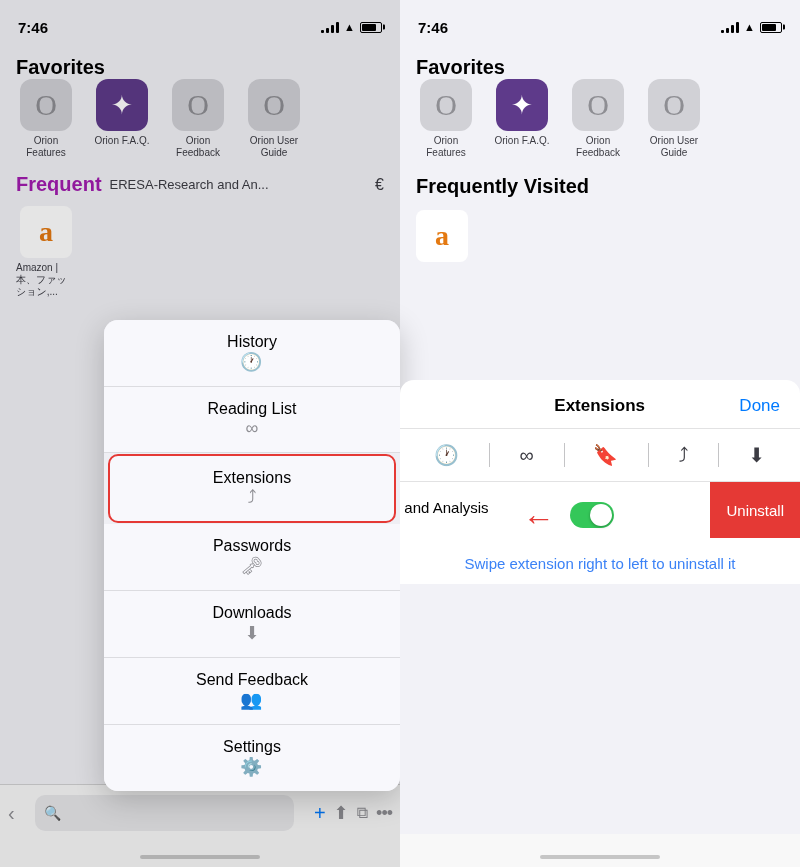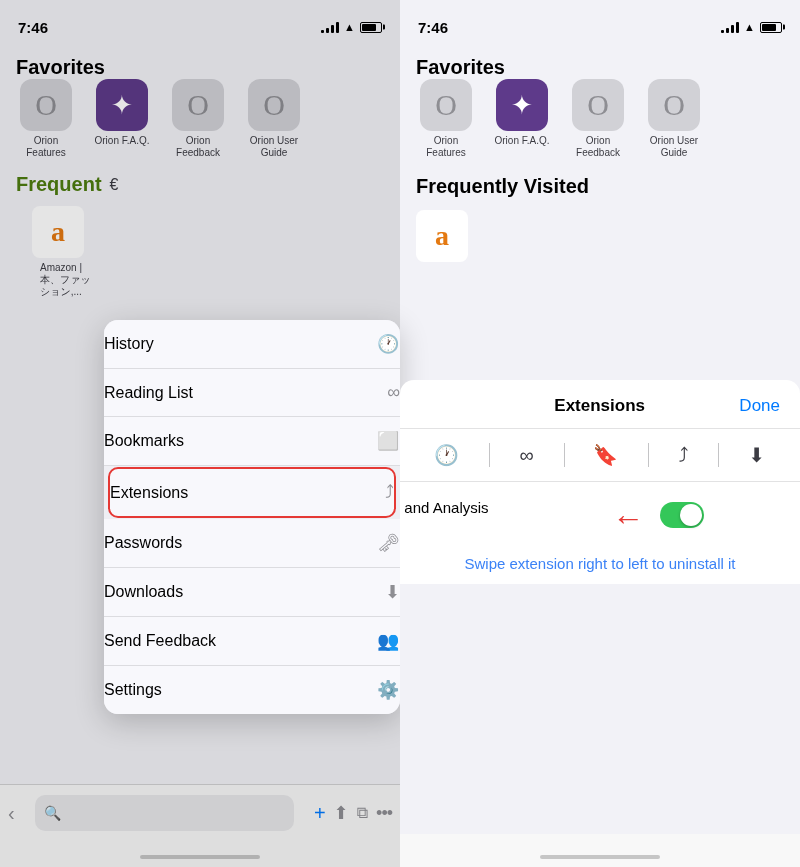--- a/index.html
+++ b/index.html
@@ -150,21 +150,21 @@
     }
     .frequent-header {
       display: flex;
       align-items: center;
       padding: 6px 16px;
       gap: 8px;
     }
     .frequent-title {
       font-size: 20px;
       font-weight: 700;
-      color: #4d7c0f;
+      color: #a21caf;
     }
     .frequent-url {
       font-size: 13px;
       color: #3c3c43;
       flex: 1;
       overflow: hidden;
       text-overflow: ellipsis;
       white-space: nowrap;
     }
     .euro-icon {
@@ -183,40 +183,40 @@
       font-weight: 700;
       color: #e47911;
       font-family: Georgia, serif;
     }
     .amazon-label {
       font-size: 10px;
       color: #3c3c43;
       margin-top: 4px;
       line-height: 1.2;
       max-width: 60px;
-      margin-left: 24px;
     }
     .dropdown-menu {
       position: absolute;
       top: 320px;
       left: 104px;
       right: 0;
       background: rgba(240,240,245,0.97);
       border-radius: 14px;
       overflow: hidden;
       box-shadow: 0 8px 30px rgba(0,0,0,0.2);
       z-index: 20;
     }
     .menu-item {
       display: flex;
       align-items: center;
       justify-content: space-between;
-      padding: 13px 0;
+      padding: 13px 8px;
       border-bottom: 0.5px solid rgba(60,60,67,0.15);
       background: rgba(248,248,252,0.95);
+      flex-direction: column;
     }
     .menu-item:last-child {
       border-bottom: none;
       align-items: center;
     }
     .menu-label {
       font-size: 16px;
       color: #000;
     }
     .menu-icon {
@@ -486,20 +486,21 @@
         <div class="fav-icon">
           <span class="orion-o">O</span>
         </div>
         <span class="fav-label">Orion User Guide</span>
       </div>
     </div>
   </div>
 
   <div class="frequent-header">
     <span class="frequent-title">Frequent</span>
+    <span class="frequent-url">ERESA-Research and An...</span>
     <span class="euro-icon">€</span>
   </div>
 
   <div class="left-amazon-row">
     <div style="display:flex;flex-direction:column;align-items:center;">
       <div class="amazon-logo">a</div>
       <div class="amazon-label">Amazon | 本、ファッション,...</div>
     </div>
   </div>
 
@@ -510,24 +511,20 @@
     <div class="menu-item">
       <span class="menu-label">History</span>
       <span class="menu-icon">🕐</span>
     </div>
 
     <div class="menu-item">
       <span class="menu-label">Reading List</span>
       <span class="menu-icon">∞</span>
     </div>
 
-    <div class="menu-item">
-      <span class="menu-label">Bookmarks</span>
-      <span class="menu-icon">⬜</span>
-    </div>
 
     <div class="menu-item" style="border:2.5px solid #e53935;border-radius:10px;margin:1px 4px;">
       <span class="menu-label">Extensions</span>
       <span class="menu-icon">⤴</span>
     </div>
 
     <div class="menu-item">
       <span class="menu-label">Passwords</span>
       <span class="menu-icon">🗝</span>
     </div>
@@ -647,20 +644,21 @@
           <div class="ext-name">Research and Analysis</div>
           <div class="ext-sub">n Products</div>
         </div>
 
         <span style="font-size:32px;color:#e53935;font-weight:900;margin-right:4px;">←</span>
 
         <div class="toggle-switch">
           <div class="toggle-knob"></div>
         </div>
       </div>
+      <button class="uninstall-btn">Uninstall</button>
     </div>
 
     <div class="swipe-hint">Swipe extension right to left to uninstall it</div>
 
     <div style="height: 250px; background:#f2f2f7;"></div>
   </div>
 
   <div class="right-bottom-bar">
     <button class="plus-btn">+</button>
     <div class="home-indicator"></div>

